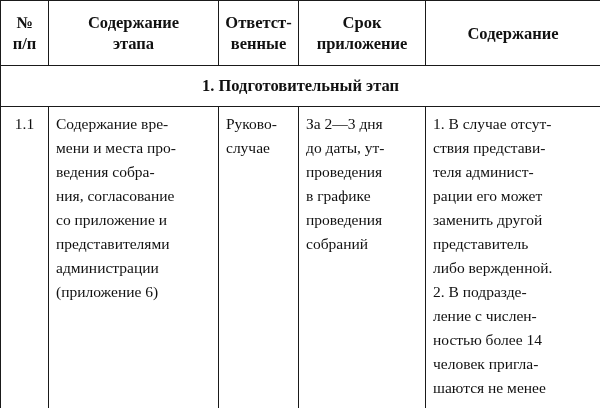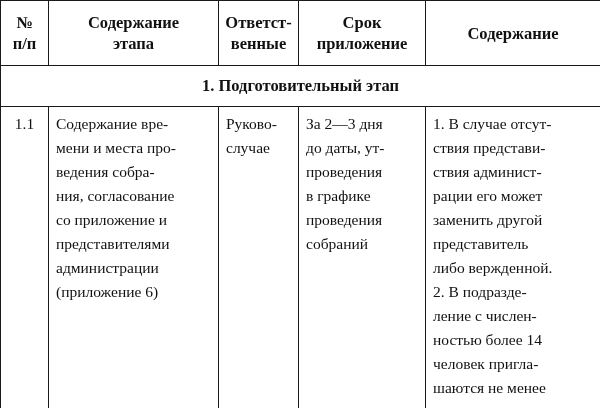--- a/index.html
+++ b/index.html
@@ -143,21 +143,21 @@
             <span>проведения</span>
             <span>в графике</span>
             <span>проведения</span>
             <span>собраний</span>
           </span>
       </td>
       <td>
         <span class="cell-lines">
             <span>1. В случае отсут-</span>
             <span>ствия представи-</span>
-            <span>ствия админист-</span>
+            <span>теля админист-</span>
             <span>рации его может</span>
             <span>заменить другой</span>
             <span>представитель</span>
             <span>либо вержденной.</span>
             <span>2. В подразде-</span>
             <span>ление с числен-</span>
             <span>ностью более 14</span>
             <span>человек пригла-</span>
             <span>шаются не менее</span>
             <span>двух смежников</span>

